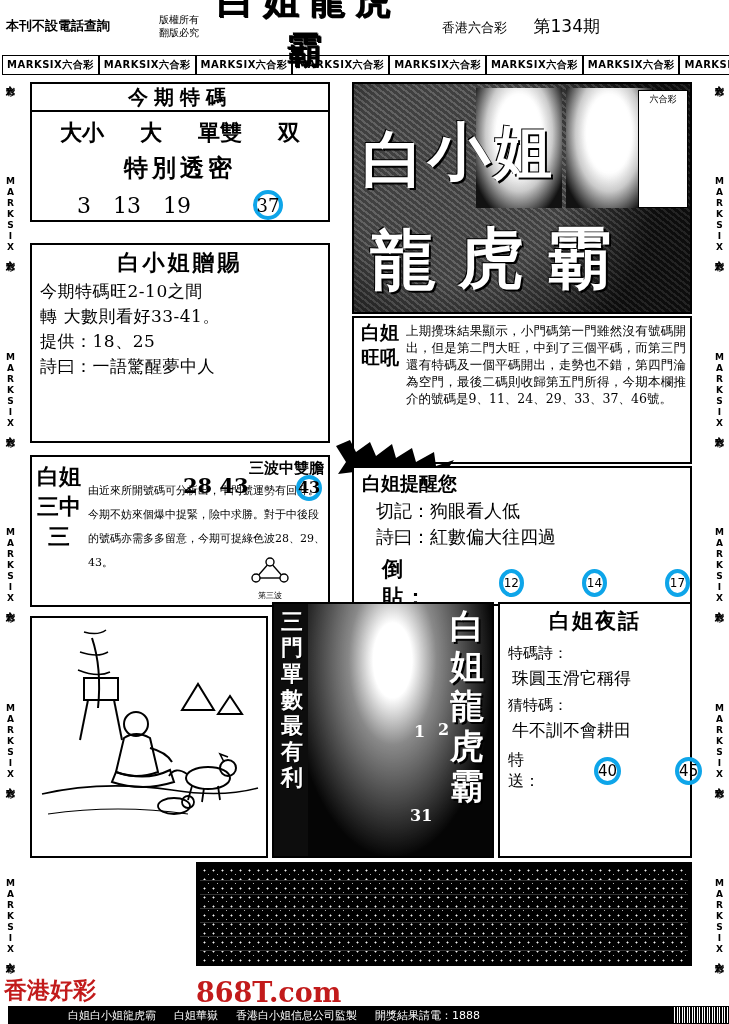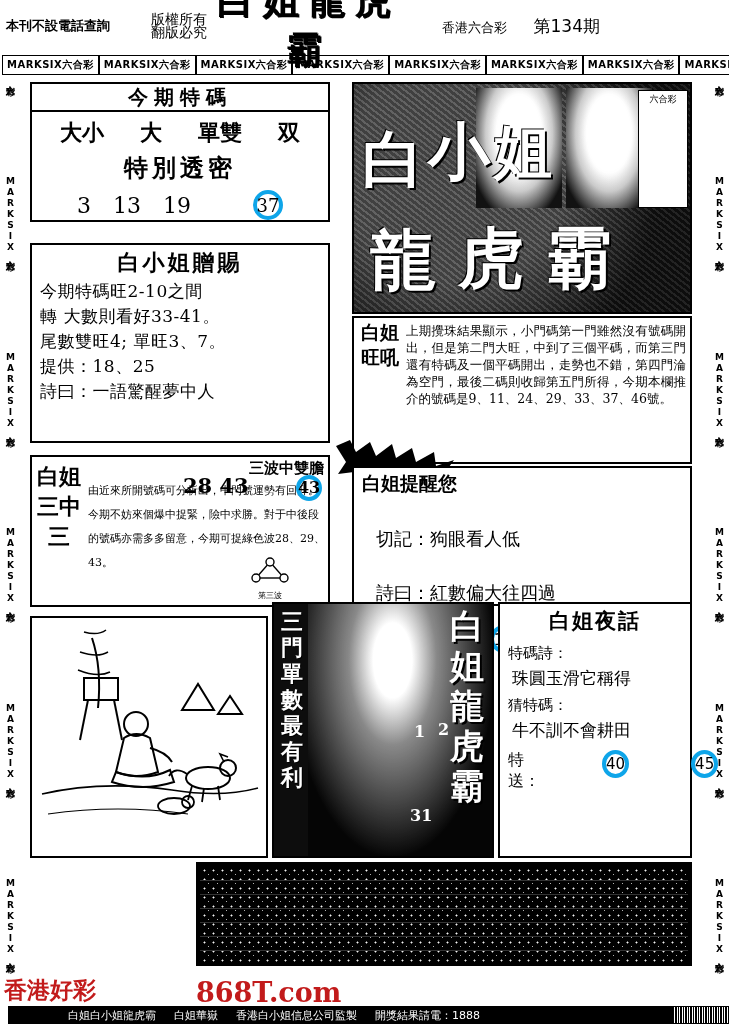--- a/index.html
+++ b/index.html
@@ -17,21 +17,21 @@
   
   .masthead {
     position:absolute; left:0; top:0; width:608px; height:52px;
     display:flex; align-items:center;
   }
   .mh-left {
     width:148px; padding-left:6px;
     font-size:13px; font-weight:bold; letter-spacing:0px;
   }
   .mh-rights {
-    width:62px; font-size:14px; line-height:13px; text-align:center;
+    width:62px; font-size:10px; line-height:13px; text-align:center;
   }
   .mh-title {
     flex:1; text-align:center; font-size:36px; font-weight:bold;
     letter-spacing:10px; font-family:"DejaVu Serif","Liberation Serif",serif;
     text-shadow: 1px 1px 0 #000;
   }
   .mh-right { width:200px; text-align:right; padding-right:8px; font-size:14px; }
   .mh-right .mr1 { font-size:13px; display:inline-block; margin-right:22px;}
   .mh-right .mr2 { font-size:17px; display:inline-block; }
 
@@ -177,28 +177,27 @@
 
   
   #boxF { left:352px; top:466px; width:340px; height:140px; }
   .f-head {
     font-size:19px; font-weight:bold; padding:3px 11px 0 8px;
     font-family:"DejaVu Serif","Liberation Serif",serif;
   }
   .f-line {
     font-size:18px; padding:2px 0 0 22px;
     font-family:"DejaVu Serif","Liberation Serif",serif;
-    margin-top:28px;
   }
   .f-bottom {
     display:flex; align-items:center; gap:18px; padding:6px 0 0 28px;
   }
   .f-bottom .lb { font-size:21px; font-weight:bold; letter-spacing:2px;
     font-family:"DejaVu Serif","Liberation Serif",serif;}
-  .f-bottom .circ { width:28px; height:28px; font-size:16px; }
+  .f-bottom .circ { width:28px; height:28px; font-size:12px; }
 
   
   #boxG { left:30px; top:616px; width:238px; height:242px; overflow:hidden; }
 
   
   #boxH { left:272px; top:602px; width:222px; height:256px; background:#0d0d0d; overflow:hidden;}
   .h-vert {
     position:absolute; left:3px; top:4px; width:30px;
     color:#fff; font-size:22px; font-weight:bold; line-height:26px;
     text-align:center; text-shadow:1px 1px 0 #000;
@@ -225,21 +224,21 @@
   #boxI { left:498px; top:602px; width:194px; height:256px; }
   .i-head {
     text-align:center; font-size:21px; font-weight:bold; letter-spacing:2px;
     padding:3px 0; border-bottom:0;
     font-family:"DejaVu Serif","Liberation Serif",serif;
   }
   .i-label { font-size:15px; padding:6px 0 0 8px;
     font-family:"DejaVu Serif","Liberation Serif",serif;}
   .i-text { font-size:17px; padding:4px 0 0 12px;
     font-family:"DejaVu Serif","Liberation Serif",serif;}
-  .i-send { display:flex; gap:22px; padding:8px 0 0 8px; }
+  .i-send { display:flex; align-items:center; gap:14px; padding:8px 0 0 8px; }
   .i-send .lb { font-size:16px; font-family:"DejaVu Serif","Liberation Serif",serif;}
   .i-send .circ { width:28px; height:28px; font-size:15px; }
 
   
   #boxJ { left:196px; top:862px; width:496px; height:104px; background:#000; overflow:hidden;}
   .dotgrid { position:absolute; inset:2px;
     background-image:
       radial-gradient(circle, #fff 0.9px, transparent 1.1px),
       radial-gradient(circle, #bbb 0.6px, transparent 0.9px);
     background-size: 9px 9px, 9px 9px;
@@ -337,21 +336,20 @@
       <span>13</span>
       <span>19</span>
       <span class="circ">37</span>
     </div>
   </div>
 
   <div class="box" id="boxB">
     <div class="b-head">白小姐贈賜</div>
     <div class="b-line">今期特碼旺2-10之間</div>
     <div class="b-line">轉 大數則看好33-41。</div>
-    <div class="b-line">尾數雙旺4; 單旺3、7。</div>
     <div class="b-line">提供：18、25</div>
     <div class="b-line">詩曰：一語驚醒夢中人</div>
   </div>
 
   <div class="box" id="boxC">
     <div class="c-left">白姐三中三</div>
     <div class="c-right">
       <div class="c-sub">三波中雙膽</div>
       <div class="c-text">由近來所開號碼可分析出，中門號運勢有回升。今期不妨來個爆中捉緊，險中求勝。對于中後段的號碼亦需多多留意，今期可捉綠色波28、29、43。</div>
     </div>

